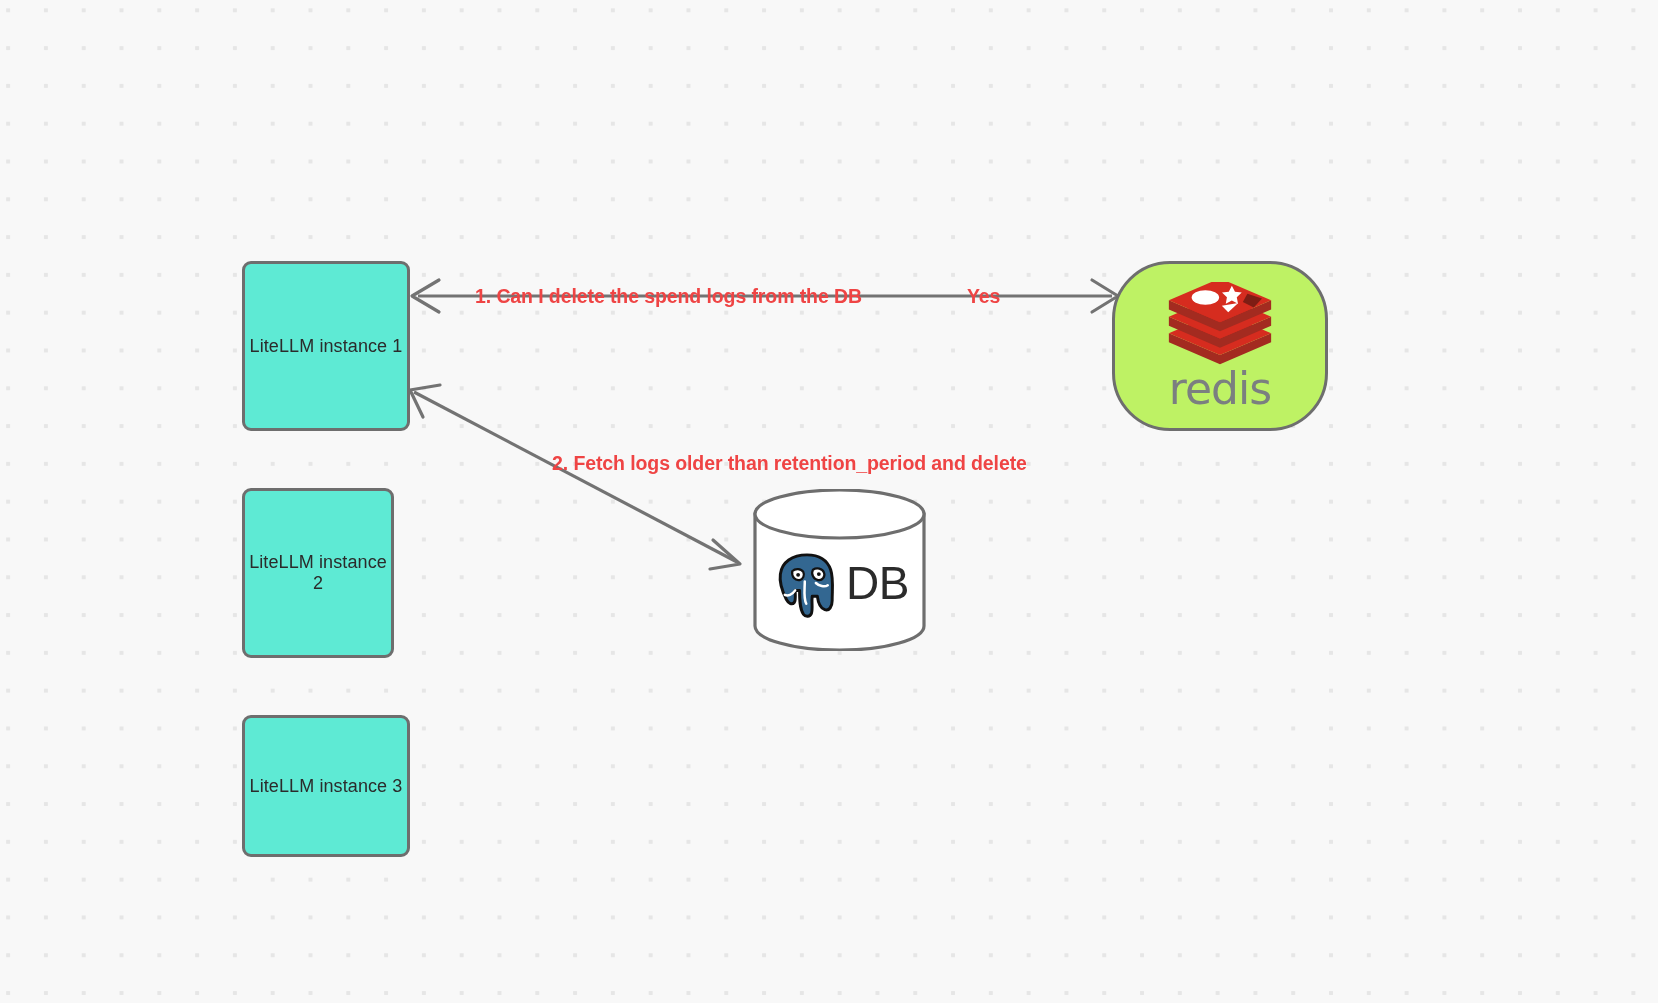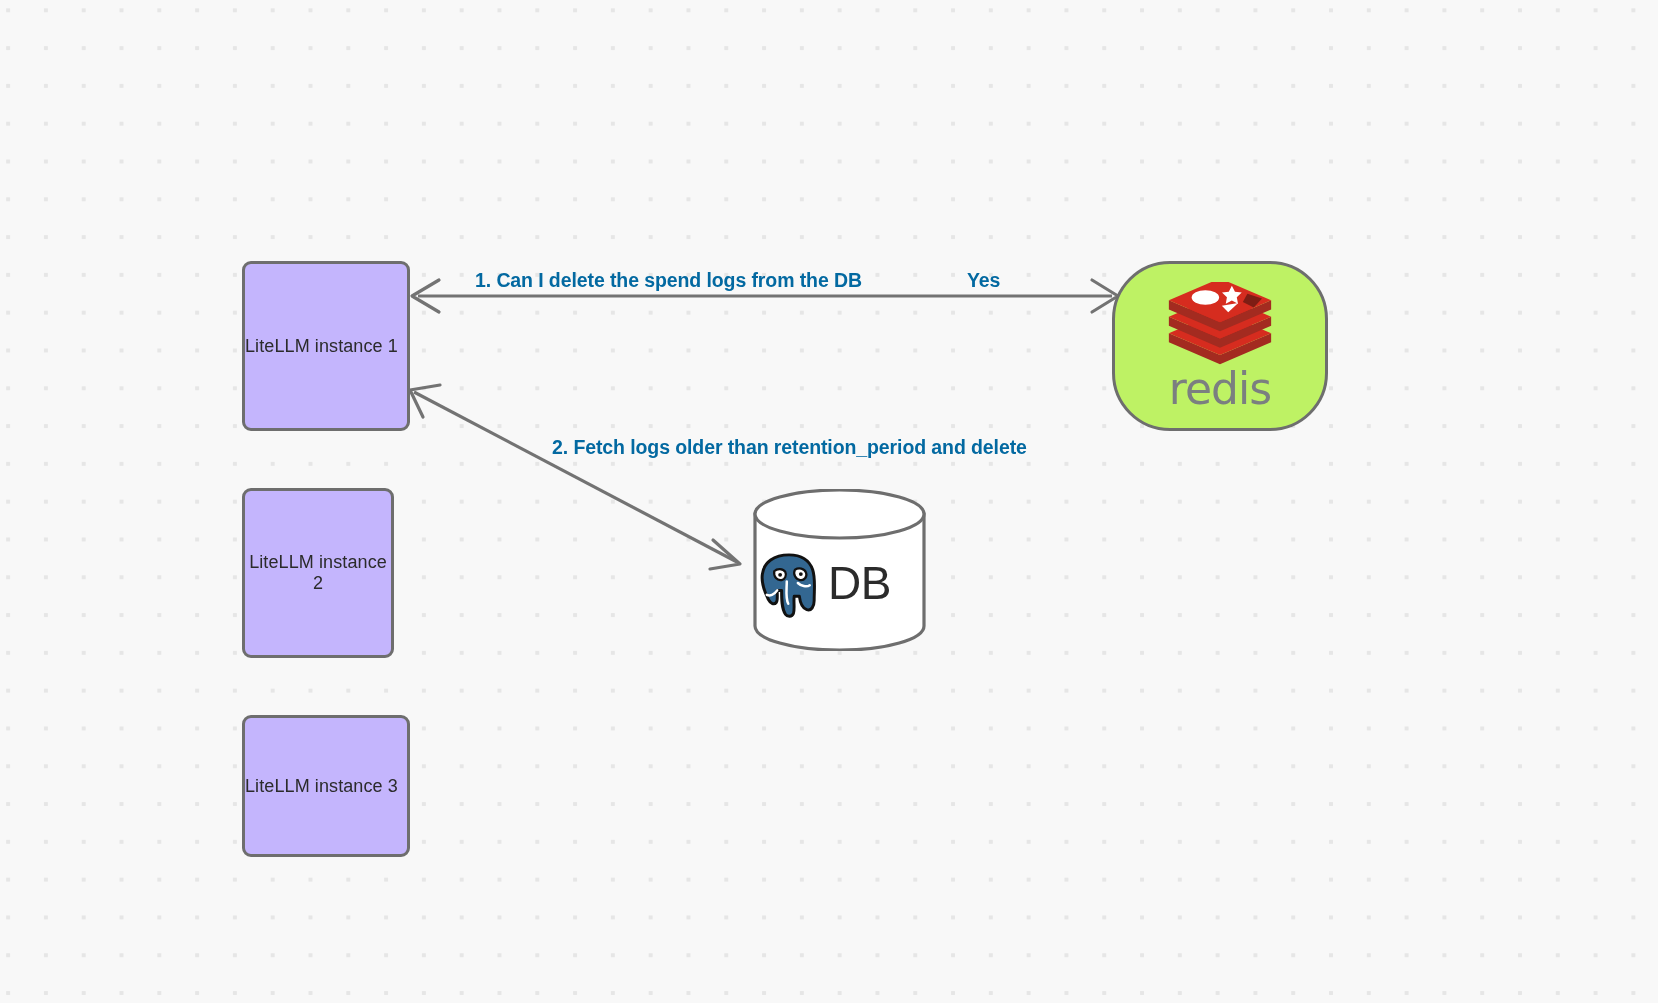--- a/index.html
+++ b/index.html
@@ -30,43 +30,44 @@
   #edges {
     position: absolute;
     left: 0;
     top: 0;
     width: 1658px;
     height: 1003px;
     overflow: visible;
   }
   .node-box {
     position: absolute;
-    background: #c4b5fd;
+    background: #5eead4;
     border: 3px solid #6e6e6e;
     border-radius: 9px;
     box-sizing: border-box;
     display: flex;
     align-items: center;
-    justify-content: flex-start;
+    justify-content: center;
   }
   .node-label {
     font-size: 18px;
     color: #2b2b2b;
     font-family: "Liberation Sans", sans-serif;
     letter-spacing: 0.1px;
     text-align: center;
   }
   .edge-label {
     position: absolute;
     font-size: 19.5px;
     font-weight: bold;
-    color: #0369a1;
+    color: #ef4444;
     font-family: "Liberation Sans", sans-serif;
     white-space: nowrap;
     letter-spacing: -0.1px;
+    margin-top: 16px;
   }
   #redis-node {
     position: absolute;
     background: #bef264;
     border: 3px solid #6e6e6e;
     border-radius: 58px;
     box-sizing: border-box;
     display: flex;
     flex-direction: column;
     align-items: center;
@@ -80,20 +81,21 @@
     line-height: 1;
     margin-top: 1px;
   }
   #db-node {
     position: absolute;
   }
   #db-inner-label {
     position: absolute;
     display: flex;
     align-items: center;
+    justify-content: center;
     gap: 2px;
   }
   #db-text {
     font-size: 46px;
     color: #2b2b2b;
     font-family: "Liberation Sans", sans-serif;
     letter-spacing: -0.5px;
   }
 </style>
 </head>

